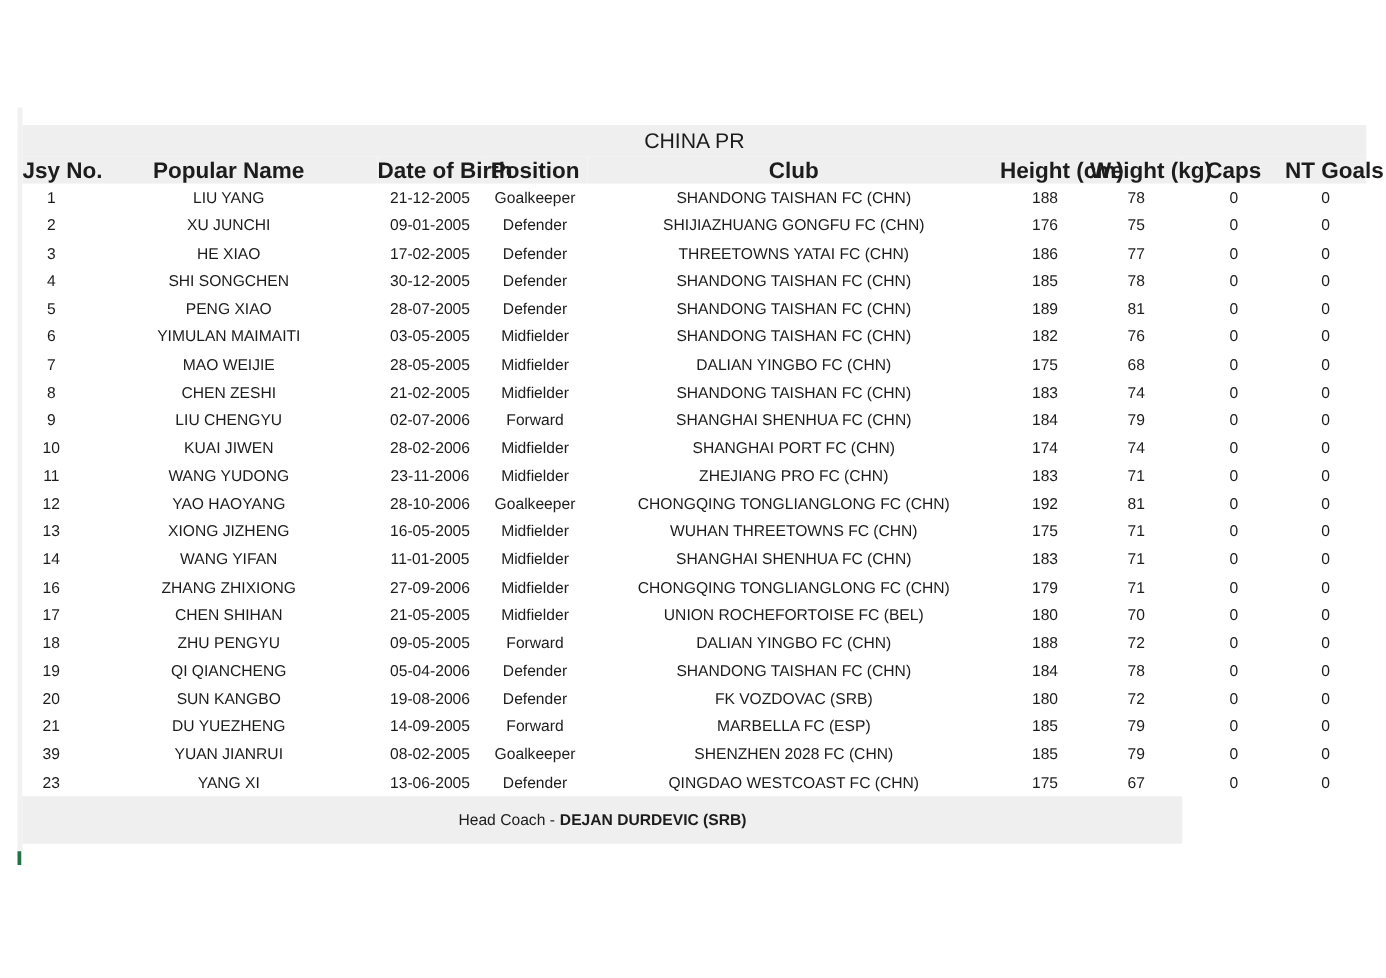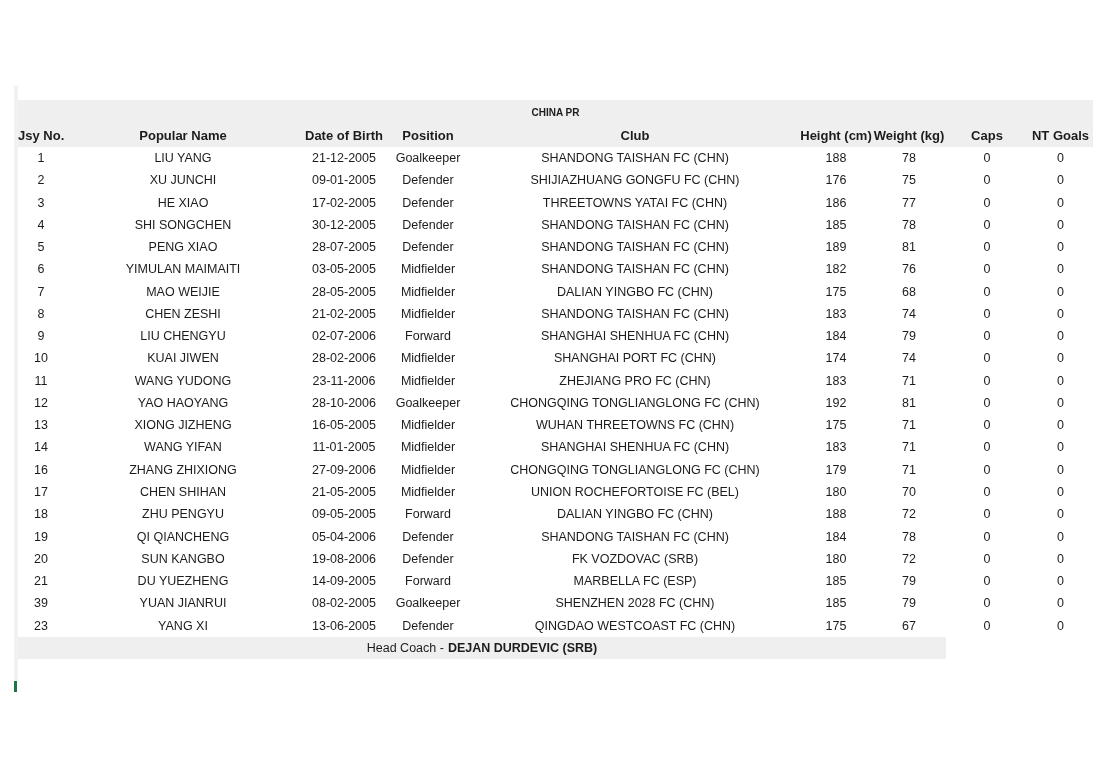--- a/index.html
+++ b/index.html
@@ -27,30 +27,30 @@
   }
   th,td{
     padding:0;margin:0;
     text-align:center;vertical-align:middle;
     white-space:nowrap;overflow:visible;
     font-size:12.5px;
     height:22.26px;line-height:22.26px;
   }
   .title-row th{
     background:var(--band);
-    font-weight:bold;font-size:10px;
+    font-weight:normal;font-size:17px;
     height:25px;line-height:25px;
   }
   .header-row th{
     background:var(--band);
-    font-weight:bold;font-size:13px;
+    font-weight:bold;font-size:18px;
     height:22px;line-height:22px;
   }
   tbody td{background:#ffffff;}
-  .footer-row td{height:22px;line-height:22px;}
+  .footer-row td{height:38px;line-height:22px;}
   .footer-cell{background:var(--band);}
   .footer-cell .coach-name{font-weight:bold;margin-left:4px;}
   .footer-empty{background:#ffffff;}
   .green-mark{
     position:absolute;left:14px;top:681px;width:3px;height:11px;
     background:var(--green);
   }
 </style>
 </head>
 <body>

